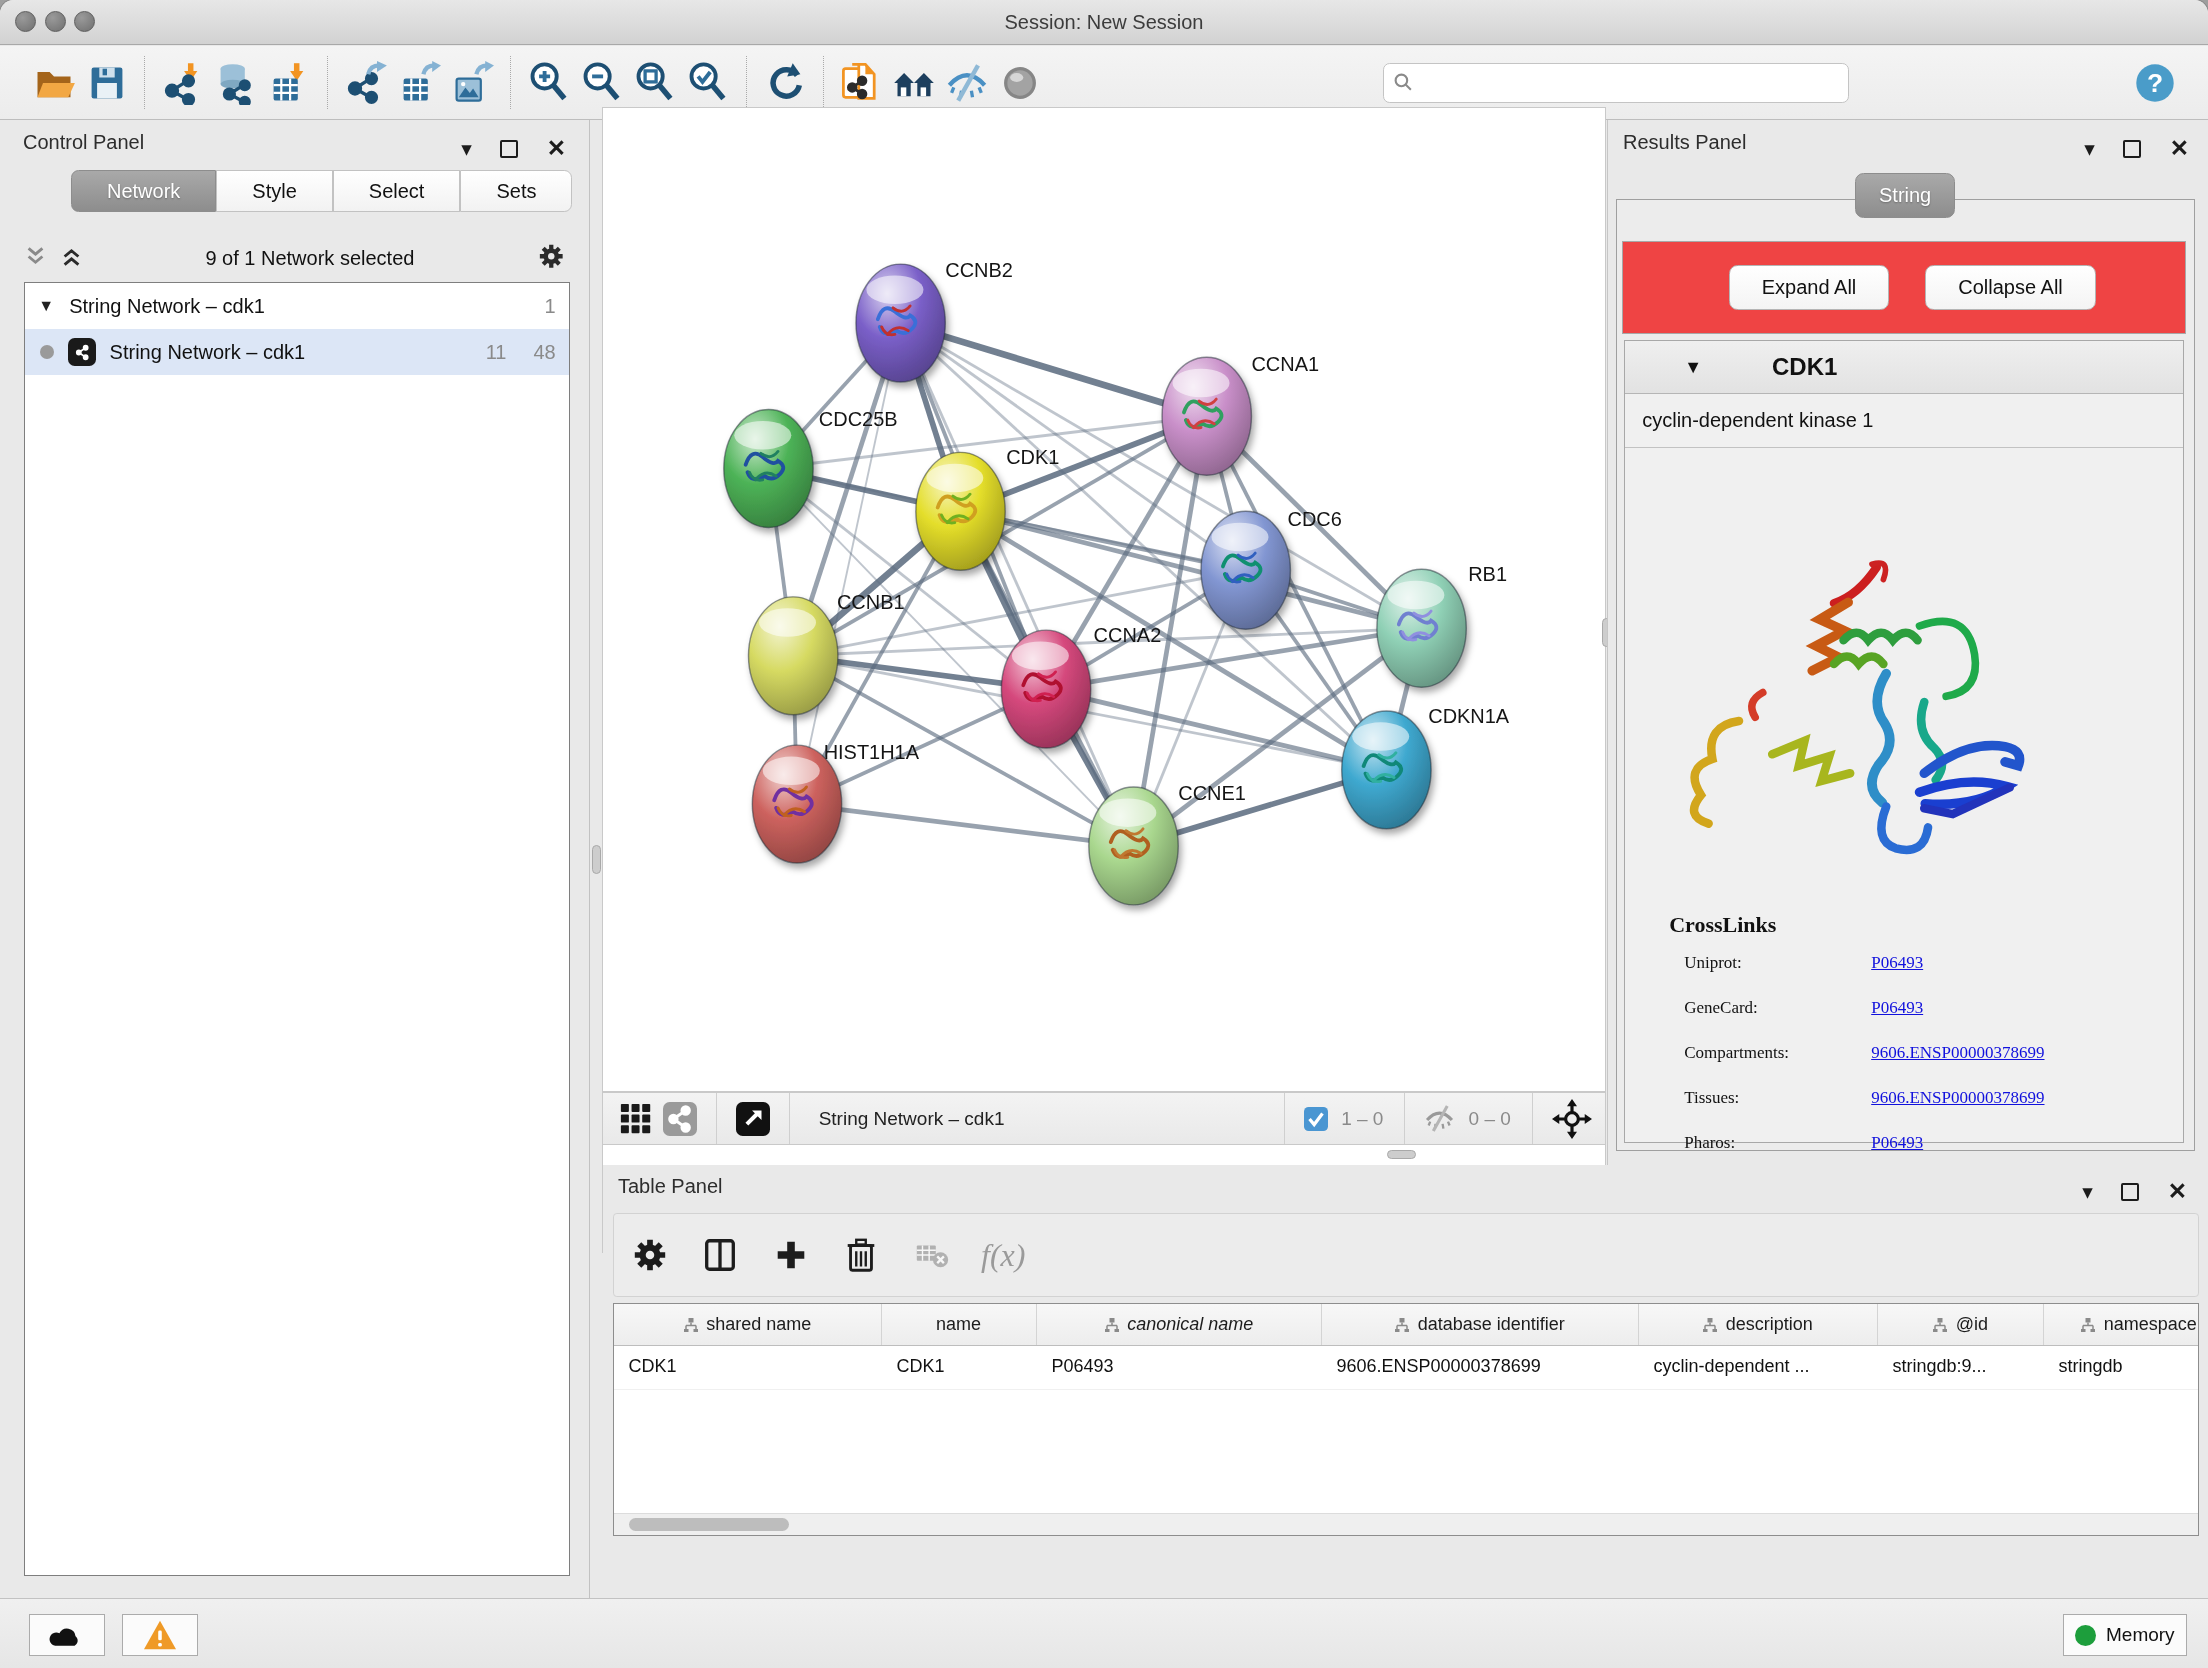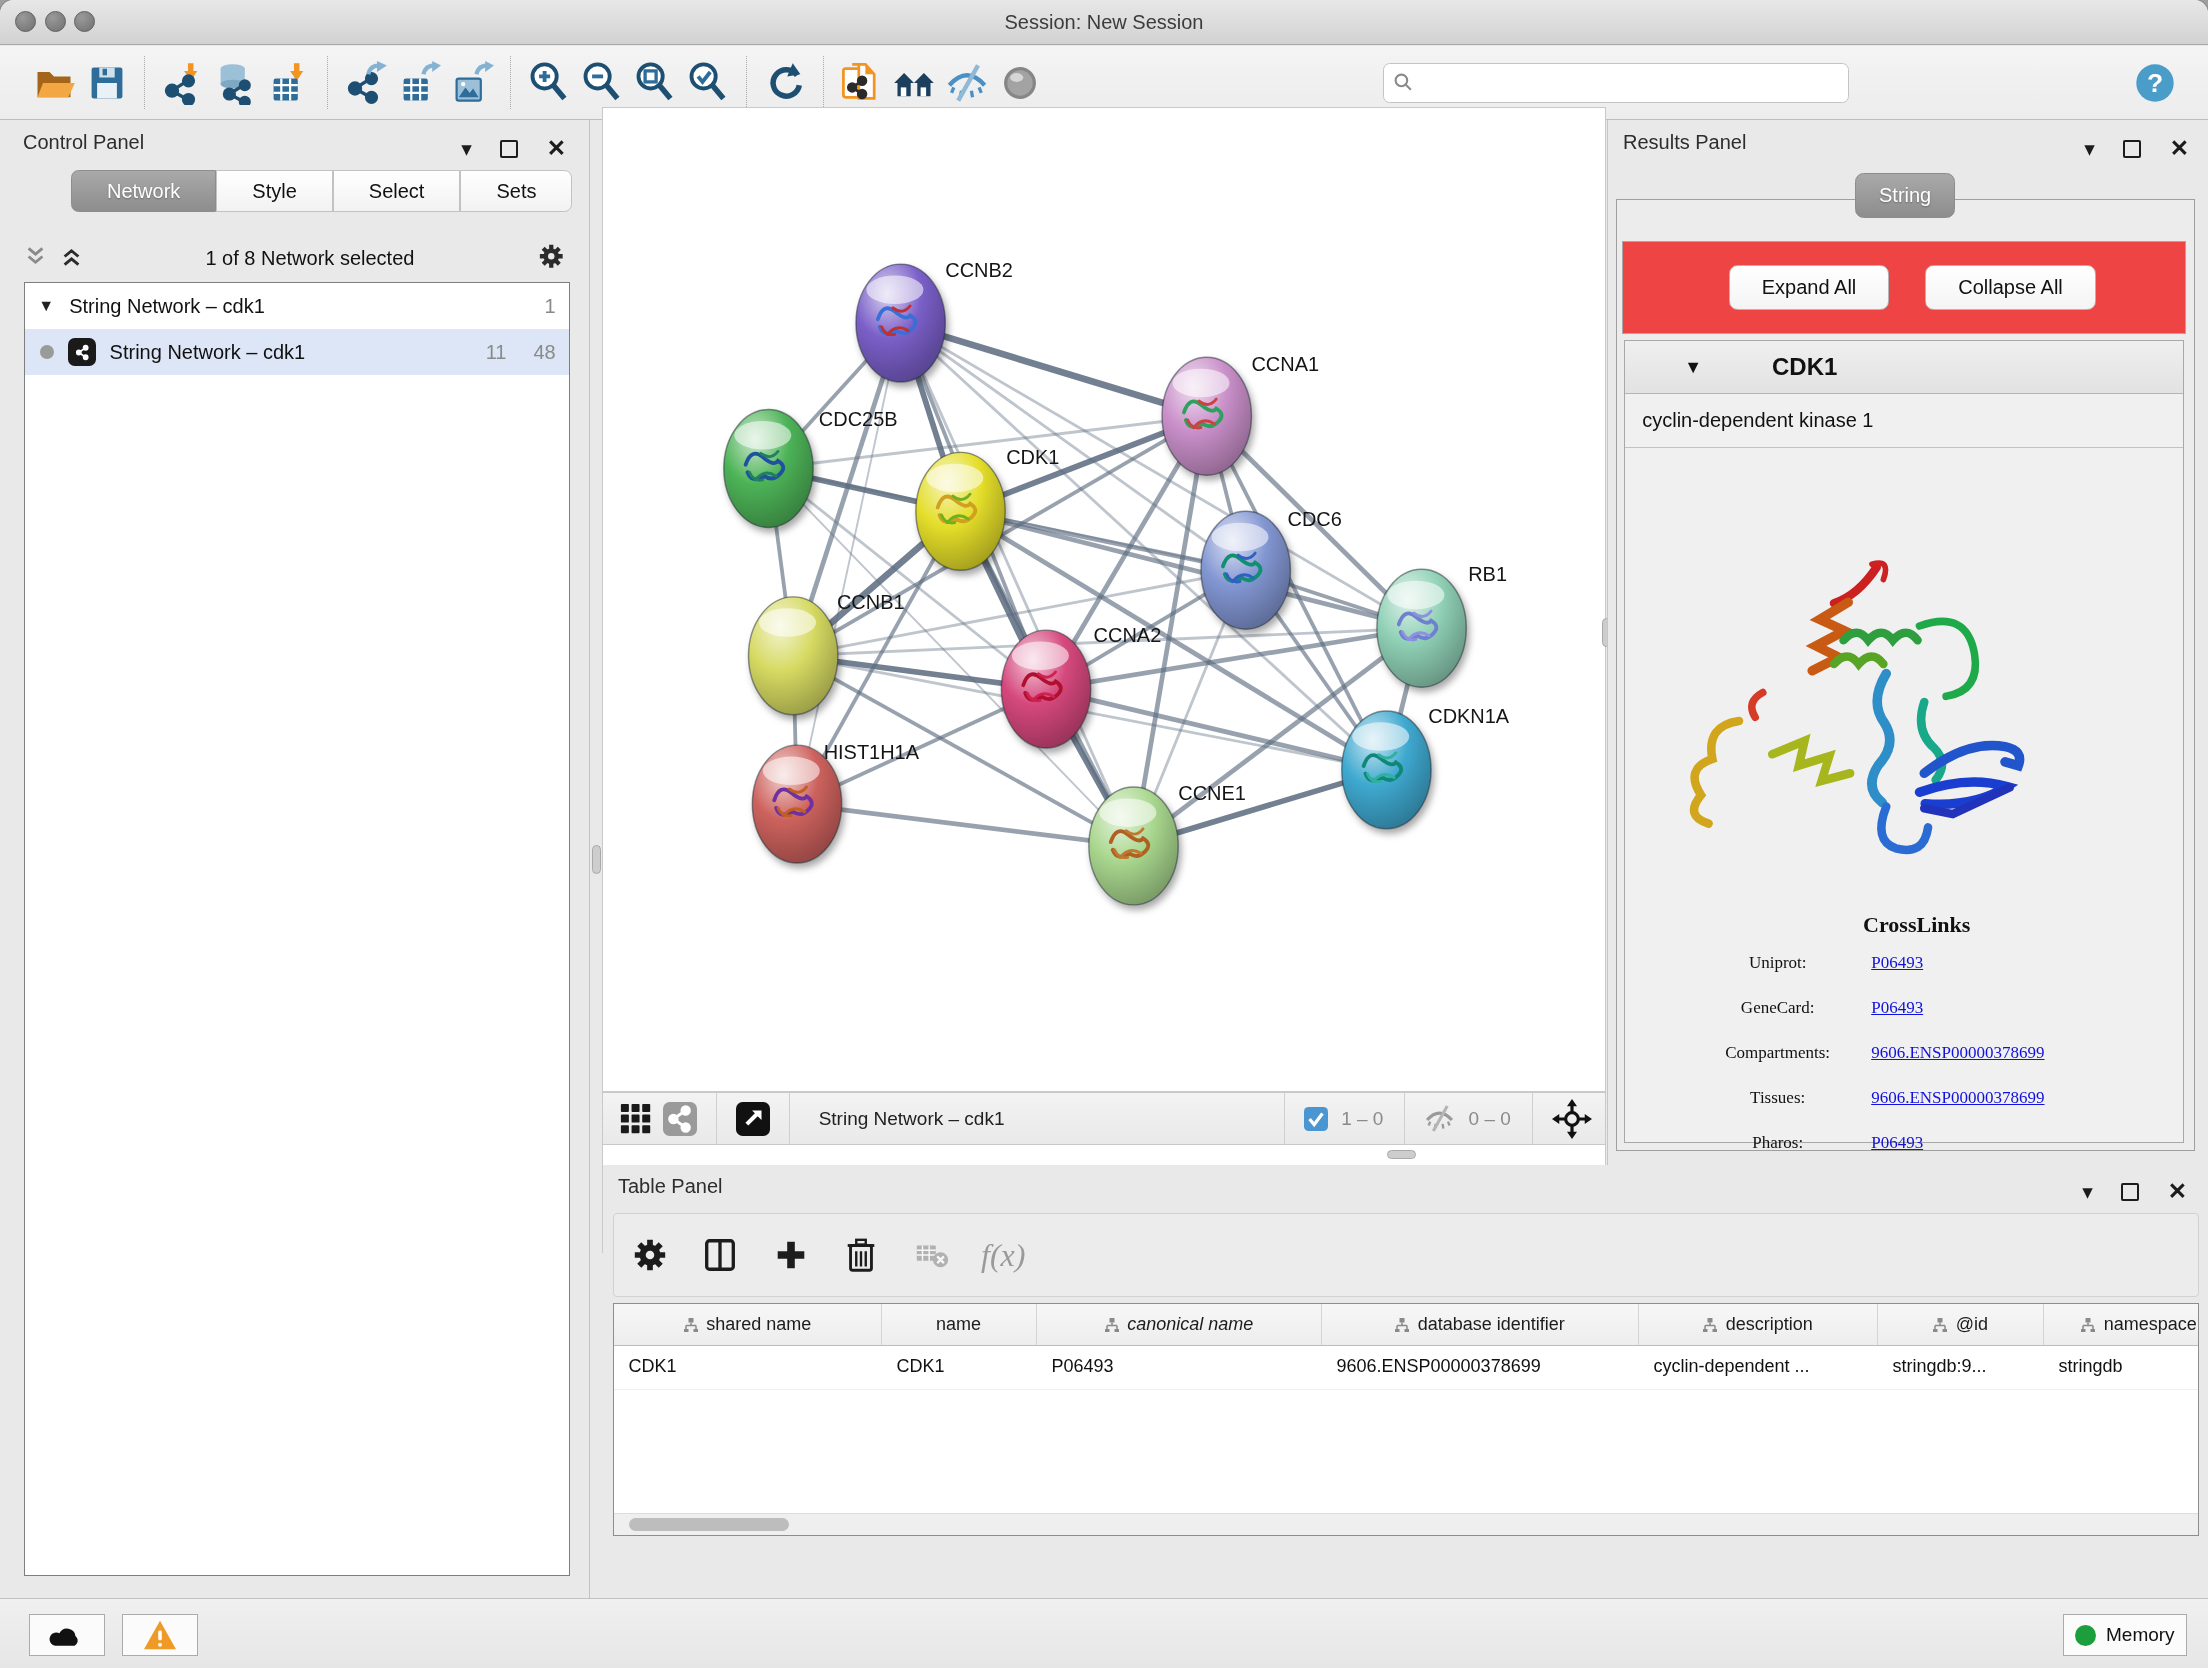--- a/index.html
+++ b/index.html
@@ -61,21 +61,21 @@
   .rp-tab{position:absolute;left:247px;top:53px;z-index:2;height:45px;line-height:43px;padding:0 23px;border-radius:8.6px;background:linear-gradient(#a9a9a9,#8d8d8d);color:#fff;font-size:20px;border:1px solid #8d8d8d;text-shadow:0 1px 1.9px rgba(0,0,0,.3);}
   .rp-outer{position:absolute;left:7.6px;top:79px;width:579px;height:952px;background:#ececec;border:1px solid #9f9f9f;}
   .rp-btnbox{position:absolute;left:5.7px;top:41px;width:564px;height:93px;border:1px solid #a8a8a8;background:#ef4444;display:flex;align-items:center;justify-content:center;gap:36px;padding-left:16px;}
   .rp-btn{height:45px;line-height:43px;padding:0 32px;background:linear-gradient(#ffffff,#f4f4f4);border:1px solid #b5b5b5;border-radius:8.6px;font-size:20px;color:#111;}
   .rp-entry{position:absolute;left:7.6px;top:140px;width:560px;height:803px;border:1px solid #a8a8a8;background:#f0f0f0;}
   .rp-entry-head{height:53px;background:linear-gradient(#efefef,#e2e2e2);border-bottom:1px solid #b5b5b5;display:flex;align-items:center;}
   .rp-entry-head .caret{font-size:18px;margin-left:59px;color:#111;}
   .rp-entry-head .ename{font-size:24px;font-weight:bold;color:#111;margin-left:70px;}
   .rp-desc{border-bottom:1px solid #c2c2c2;padding:15px 17px;font-size:20px;color:#111;}
   .rp-structure{position:absolute;left:57px;top:209px;}
-  .rp-cross{position:absolute;left:44px;top:571px;width:495px;font-family:"Liberation Serif",serif;color:#111;text-align:center;}
+  .rp-cross{position:absolute;left:44px;top:571px;width:495px;font-family:"Liberation Serif",serif;color:#111;}
   .rp-cross .xl-title{font-size:22px;font-weight:bold;margin-bottom:15px;}
   .xl-row{display:flex;margin-bottom:25px;font-size:17px;}
   .xl-label{width:202px;padding-left:15px;}
   .xl-link{color:#1111dd;text-decoration:underline;}
   
   .table-panel{position:absolute;left:603px;top:1165px;width:1605px;height:433px;background:#e9e9e9;}
   .tp-head{position:absolute;left:15px;top:9.5px;}
   .tp-ctrls{right:21px;top:15px;}
   .tp-toolbar{position:absolute;left:9.5px;top:48px;width:1586px;height:84px;background:#ececec;border:1px solid #d2d2d2;border-radius:3.8px;display:flex;align-items:center;padding:0 15px;gap:28.5px;}
   .tp-ico{width:42px;height:42px;display:flex;align-items:center;justify-content:center;}
@@ -300,21 +300,21 @@
       <div class="tab">Select</div>
       <div class="tab">Sets</div>
     </div>
     <div class="cp-sub">
       <span style="margin-right:13.3px;"><svg viewBox="0 0 20 20" width="23" height="23">
             <path d="M4 3l6 5 6-5M4 10l6 5 6-5" stroke="#8a8a8a" stroke-width="2.5" fill="none"></path>
           </svg></span>
       <span><svg viewBox="0 0 20 20" width="23" height="23">
             <path d="M4 17l6-5 6 5M4 10l6-5 6 5" stroke="#2b2b2b" stroke-width="2.5" fill="none"></path>
           </svg></span>
-      <span class="status">1 of 8 Network selected</span>
+      <span class="status">9 of 1 Network selected</span>
       <span><svg viewBox="0 0 40 40" width="28.5" height="28.5">
             <g stroke="#2b2b2b" stroke-width="6">
               <path d="M20 4v32M4 20h32M8.7 8.7l22.6 22.6M31.3 8.7L8.7 31.3"></path>
             </g>
             <circle cx="20" cy="20" r="11" fill="#2b2b2b"></circle>
             <circle cx="20" cy="20" r="4.5" fill="#e9e9e9"></circle>
           </svg></span>
     </div>
     <div class="tree-box">
       <div class="tree-row">

